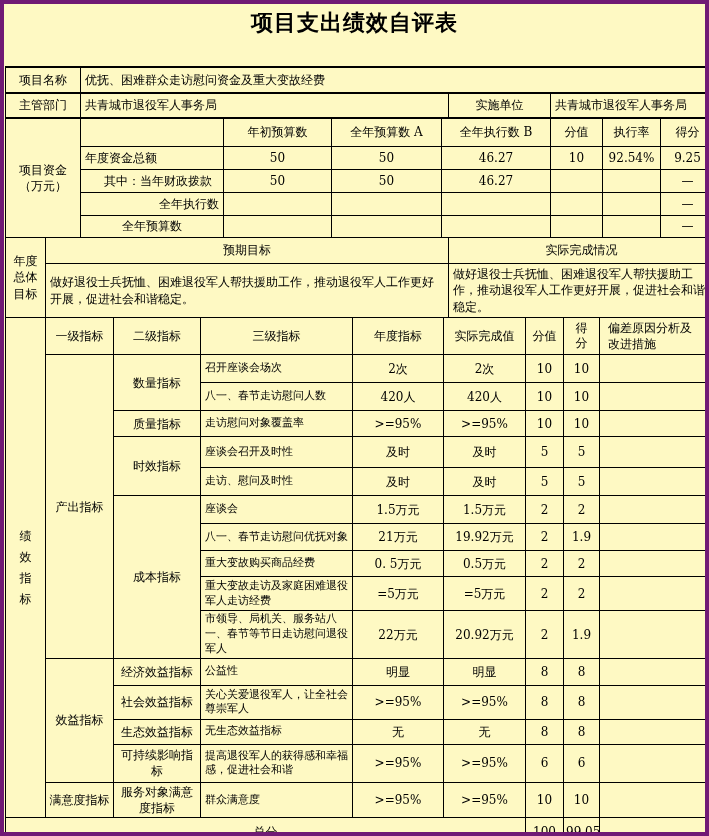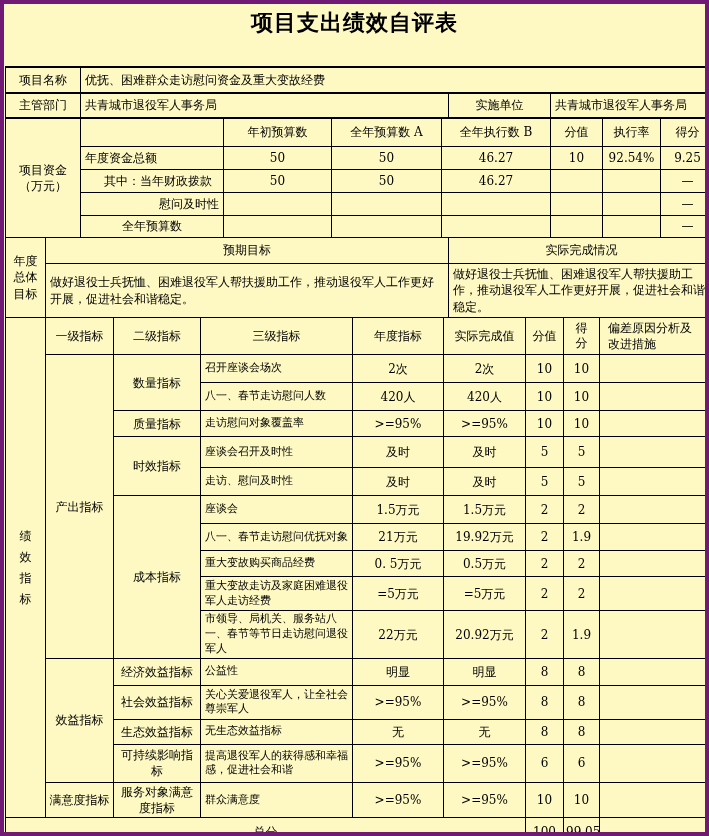--- a/index.html
+++ b/index.html
@@ -95,21 +95,21 @@
     <tr style="height:23px">
       <td class="indent">其中：当年财政拨款</td>
       <td>50</td>
       <td>50</td>
       <td>46.27</td>
       <td></td>
       <td></td>
       <td>—</td>
     </tr>
     <tr style="height:23px">
-      <td class="right">慰问及时性</td>
+      <td class="right">全年执行数</td>
       <td></td>
       <td></td>
       <td></td>
       <td></td>
       <td></td>
       <td>—</td>
     </tr>
     <tr style="height:22px">
       <td>全年预算数</td>
       <td></td>

